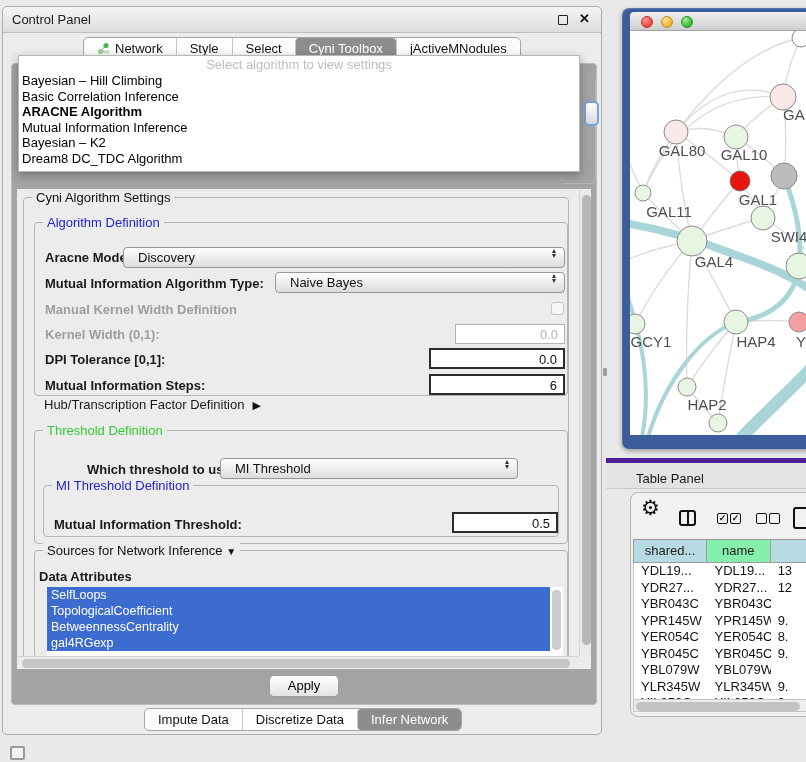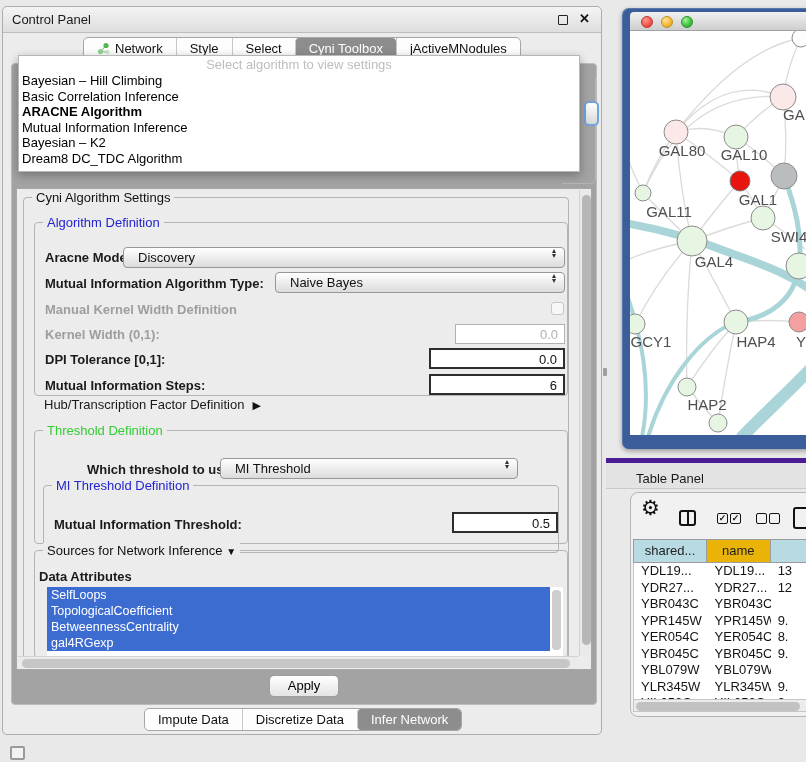--- a/index.html
+++ b/index.html
@@ -120,21 +120,21 @@
   .cb { position:absolute; top:20px; width:11px; height:11px; border:1.5px solid #111; border-radius:2px;
         font-size:9px; line-height:9px; text-align:center; font-weight:bold; color:#111; }
   .doc-icon { left:162px; top:14px; width:17px; height:22px; border:2px solid #111; border-radius:3px; background:#f1f1f1; }
 
   .tbl { left:2px; top:46px; width:176px; }
   .tbl-head { display:flex; height:24px; border-top:1px solid #9c9c9c; }
   .th { border-right:1px solid #9c9c9c; border-bottom:1px solid #9c9c9c; font-size:13px; color:#222;
         text-align:center; line-height:22px; overflow:hidden; }
   .th:first-child { border-left:1px solid #9c9c9c; }
   .th.blue { background:#b7dae3; }
-  .th.gray { background:#eab308; }
+  .th.gray { background:#86efac; }
   .tbl-body { background:#fff; height:138px; overflow:hidden; border-left:1px solid #c9c9c9; }
   .tr { display:flex; height:16.5px; }
   .td { font-size:13px; color:#141414; line-height:16.5px; padding-left:7px; overflow:hidden; white-space:nowrap; }
   .tp-hscroll { left:2px; top:206px; width:176px; height:13px; background:#ececec; border:1px solid #c6c6c6; }
   .tp-hscroll .thumb { position:absolute; left:2px; top:1.5px; width:164px; height:9px; background:#c2c2c2; border-radius:4.5px; }
 
   .mini-float { left:10px; top:746px; width:15px; height:14px; border:2px solid #9a9a9a;
     border-radius:2px; background:#f2f2f2; }
 
   svg text { font-family:"Liberation Sans", sans-serif; }
@@ -232,21 +232,21 @@
 
           <span class="flabel b" style="left:52px; top:31px;">Which threshold to use:</span>
           <div class="combo" style="left:185px; top:27px; width:298px;">
             <span class="val">MI Threshold</span>
             <span class="spin">
                 <i>▴</i>
                 <i>▾</i>
               </span>
           </div>
 
-          <div class="group" style="left:8px; top:54px; width:516px; height:68px;">
+          <div class="group" style="left:8px; top:54px; width:516px; height:52px;">
             <span class="legend blue">MI Threshold Definition</span>
             <span class="flabel b" style="left:10px; top:31px;">Mutual Information Threshold:</span>
             <div class="tfield strong" style="left:408px; top:26px; width:106px;">
               <span class="val">0.5</span>
             </div>
           </div>
         </div>
 
         <div class="group" style="left:10px; top:352px; width:534px; height:108px;">
           <span class="legend"><span>Sources for Network Inference</span> <span class="collapse-arrow">▼</span></span>

